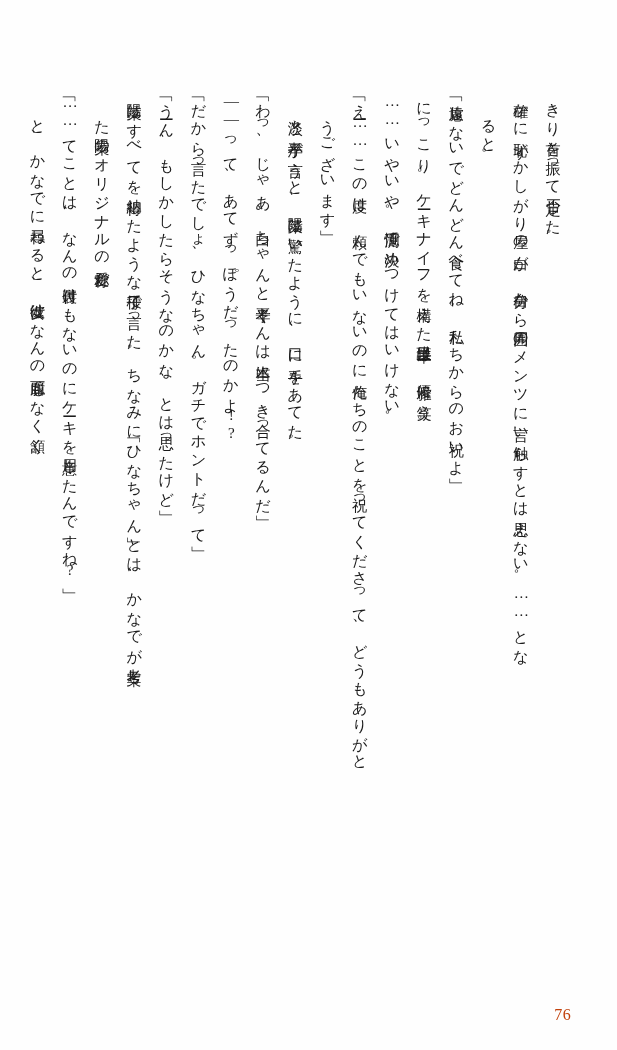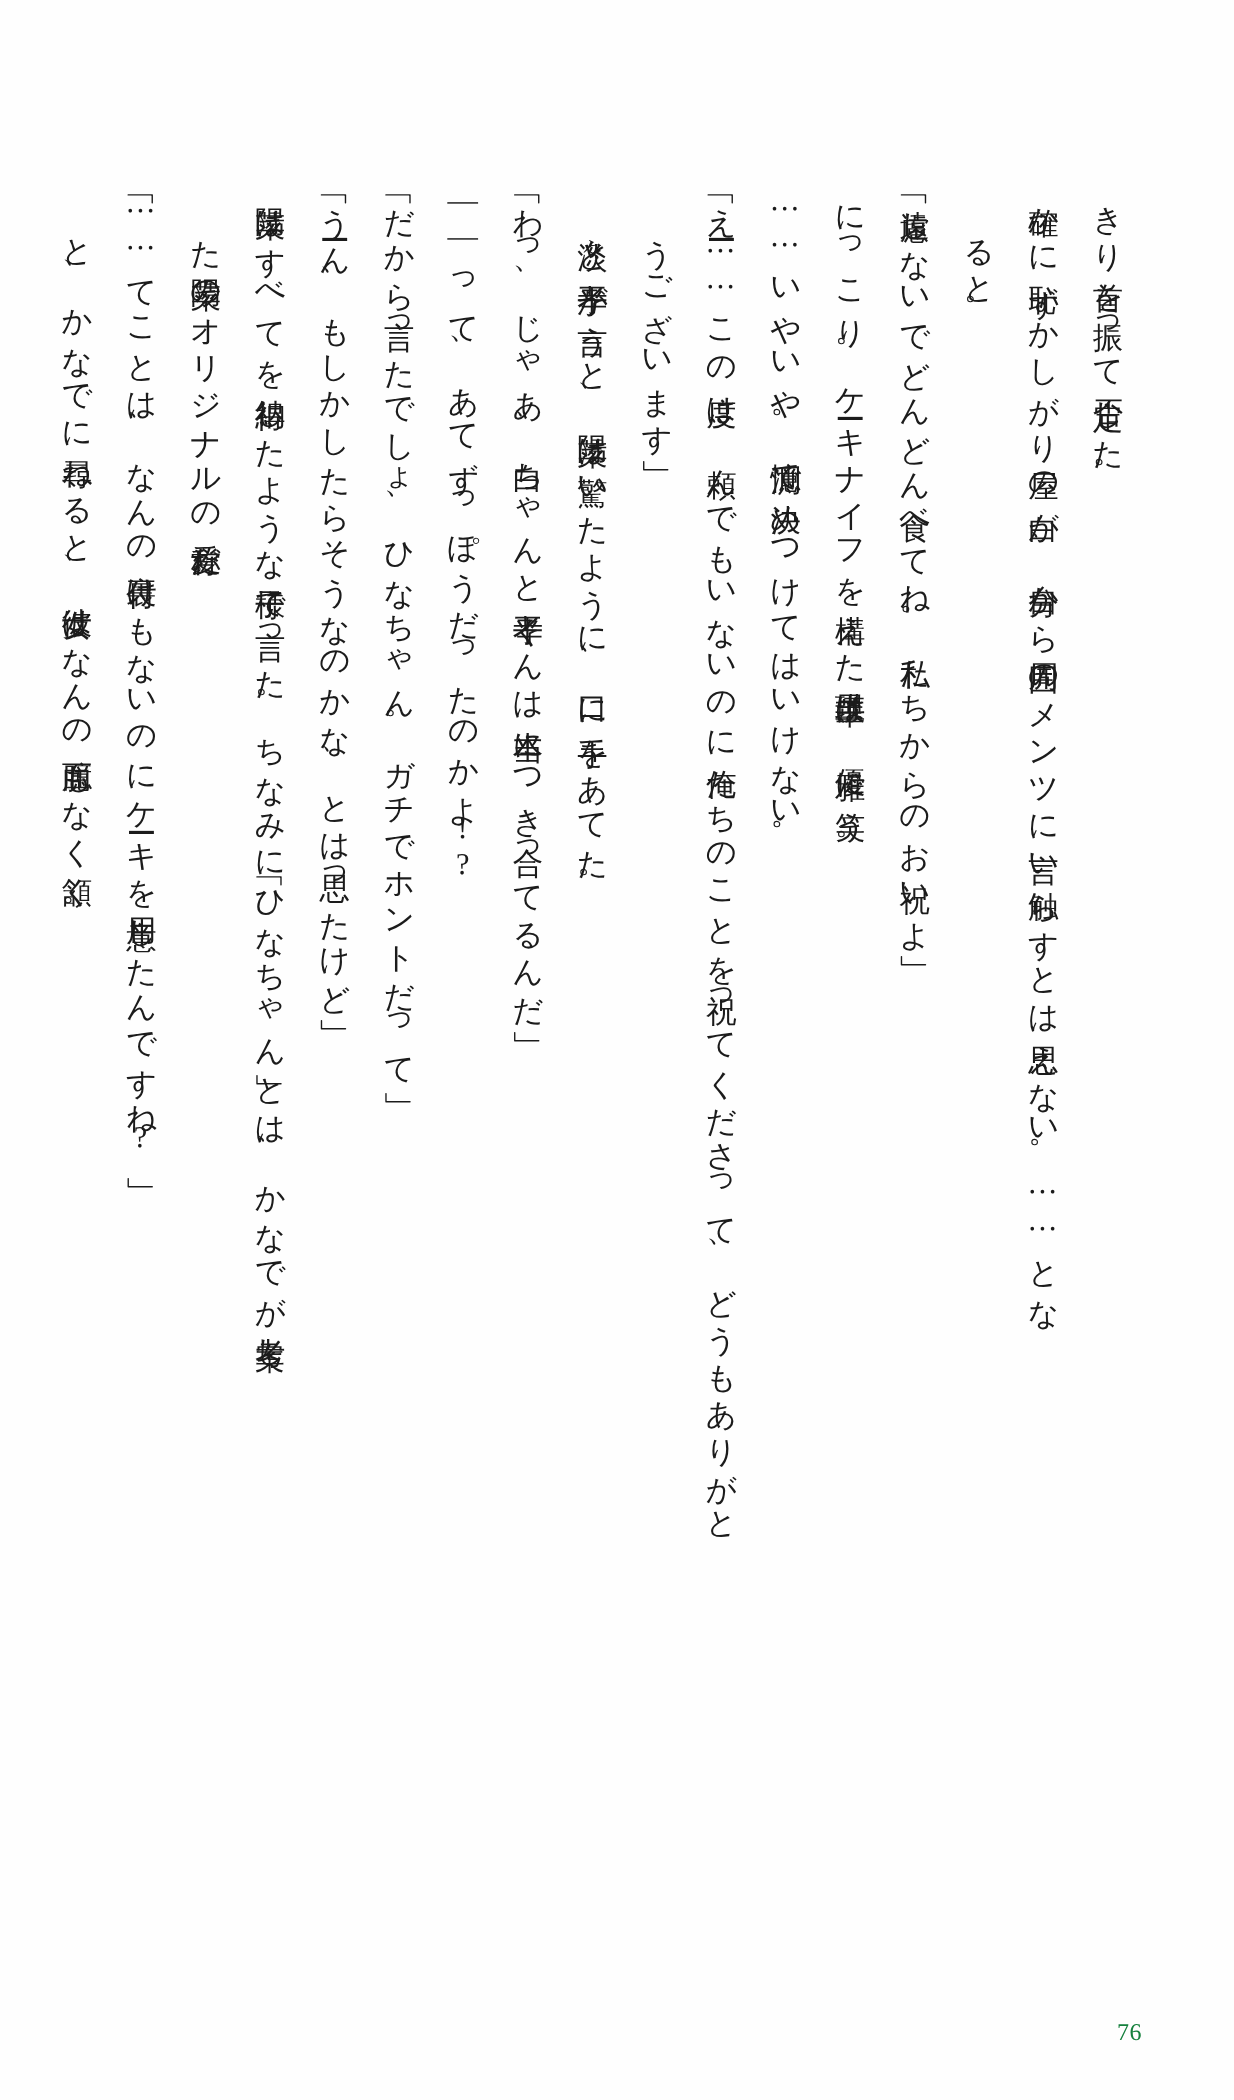--- a/index.html
+++ b/index.html
@@ -41,22 +41,22 @@
   .line {
     display: block;
   }
   .indent-1 {
     padding-top: 1.15em;
   }
   .page-number {
     position: absolute;
     right: 46px;
     bottom: 26px;
-    font-size: 12px;
-    color: #15803d;
+    font-size: 16px;
+    color: #c2410c;
     font-family: "Liberation Serif", "DejaVu Serif", serif;
     letter-spacing: 0.02em;
   }
 </style>
 </head>
 <body>
 
 <div class="page">
   <div class="text-block" id="body-text">
       <span class="line">きり首を振って否定した。</span>

